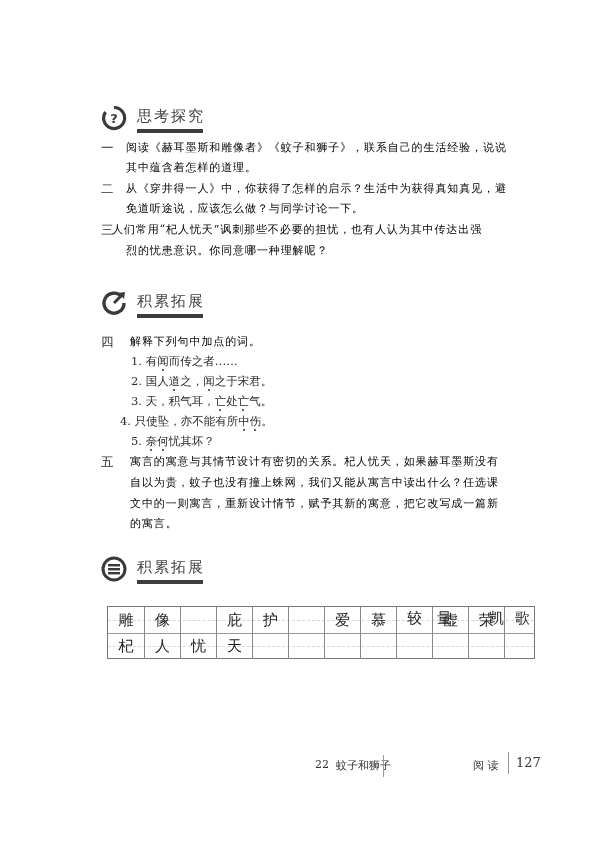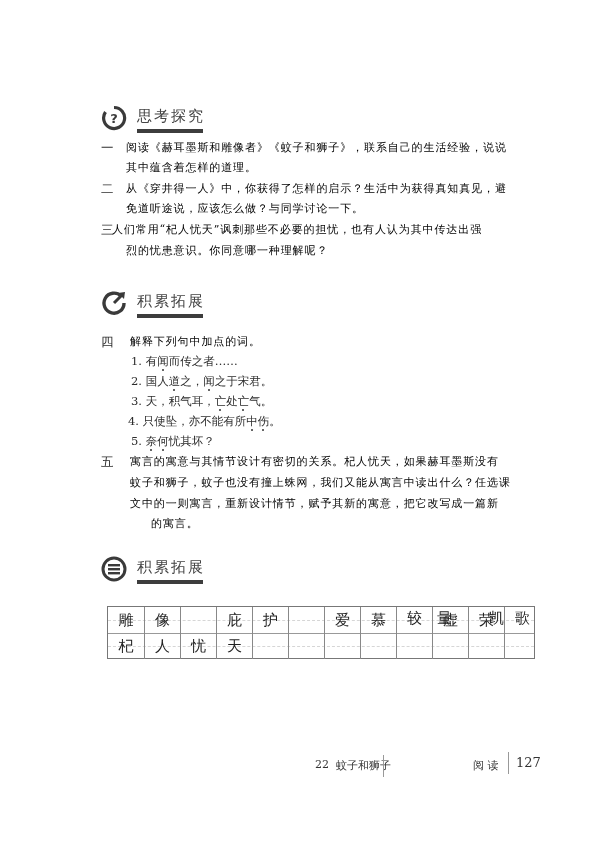--- a/index.html
+++ b/index.html
@@ -72,36 +72,36 @@
     <span>有</span><span class="dot">闻</span><span>而传之者……</span>
   </div>
   <div class="sub" style="left:131px; top:373px;">
     <span>2.</span>
     <span>国人</span><span class="dot">道</span><span>之，</span><span class="dot">闻</span><span>之于宋君。</span>
   </div>
   <div class="sub" style="left:131px; top:393px;">
     <span>3.</span>
     <span>天，积气耳，</span><span class="dot">亡</span><span>处</span><span class="dot">亡</span><span>气。</span>
   </div>
-  <div class="sub" style="left:128px; top:413px;">
+  <div class="sub" style="left:120px; top:413px;">
     <span>4.</span>
     <span>只使坠，亦不能有所</span><span class="dot">中</span><span class="dot">伤</span><span>。</span>
   </div>
   <div class="sub" style="left:131px; top:433px;">
     <span>5.</span>
     <span class="dot">奈</span><span class="dot">何</span><span>忧其坏？</span>
   </div>
 </div>
 
 <div>
   <span class="num" style="left:101px; top:454px;">五</span>
   <span class="line" style="left:130px; top:454px;">寓言的寓意与其情节设计有密切的关系。杞人忧天，如果赫耳墨斯没有</span>
-  <span class="line" style="left:130px; top:475px;">蚊子和狮子，蚊子也没有撞上蛛网，我们又能从寓言中读出什么？任选课</span>
+  <span class="line" style="left:130px; top:475px;">自以为贵，蚊子也没有撞上蛛网，我们又能从寓言中读出什么？任选课</span>
   <span class="line" style="left:130px; top:496px;">文中的一则寓言，重新设计情节，赋予其新的寓意，把它改写成一篇新</span>
-  <span class="line" style="left:130px; top:516px;margin-left:21px;">的寓言。</span>
+  <span class="line" style="left:130px; top:516px;">的寓言。</span>
 </div>
 
 <div class="sec-header" style="top:556px;">
   <svg class="sec-icon" viewBox="0 0 26 26">
     <circle cx="13" cy="13" r="11" fill="none" stroke="#3a3a3a" stroke-width="3"></circle>
     <rect x="7" y="8" width="12" height="2.4" fill="#3a3a3a"></rect>
     <rect x="7" y="12" width="12" height="2.4" fill="#3a3a3a"></rect>
     <rect x="7" y="16" width="12" height="2.4" fill="#3a3a3a"></rect>
   </svg>
   <span class="sec-title">积累拓展</span>

